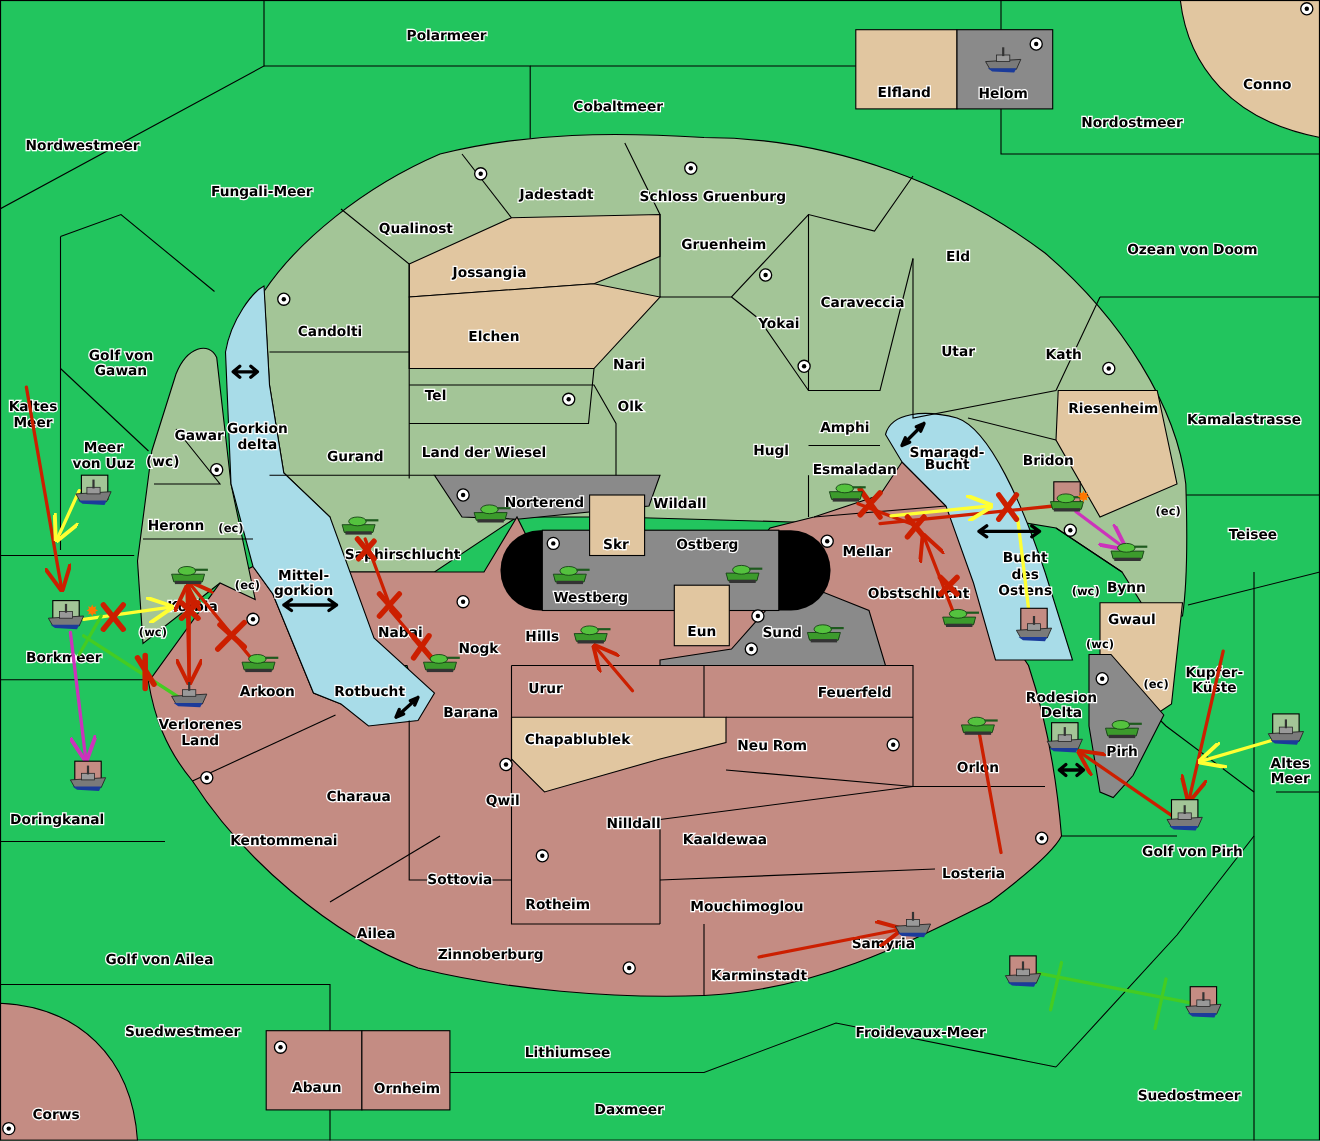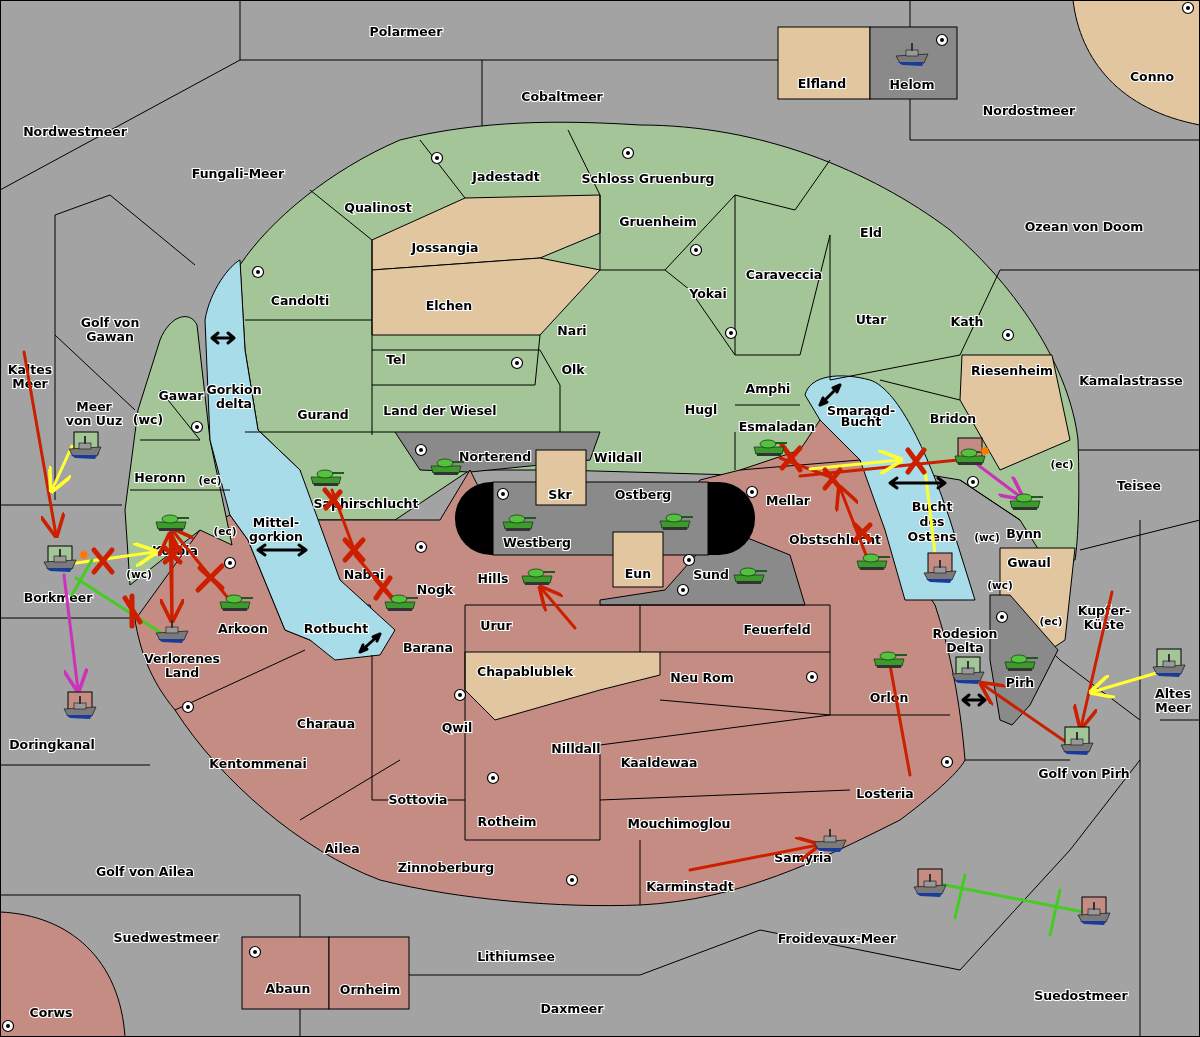--- a/index.html
+++ b/index.html
@@ -1,16 +1,16 @@
 <!DOCTYPE html>
 <html><head>
 <meta charset="utf-8">
 <style>
   html,body{margin:0;padding:0;background:#a8dce8;}
-  #map{position:relative;width:1200px;height:1037px;overflow:hidden;background:#a3a3a3;}
+  #map{position:relative;width:1200px;height:1037px;overflow:hidden;background:#22c55e;}
   svg{position:absolute;left:0;top:0;}
   .lbl{font-family:"DejaVu Sans",sans-serif;font-weight:bold;font-size:12.5px;fill:#000;paint-order:stroke;stroke:#fff;stroke-width:2.2px;text-anchor:middle;}
   .coast{font-size:10.5px;}
   .reg{stroke:#000;stroke-width:1;}
   .sea{fill:none;stroke:#000;stroke-width:1;}
 </style>
 </head>
 <body>
 
 <div id="map">

